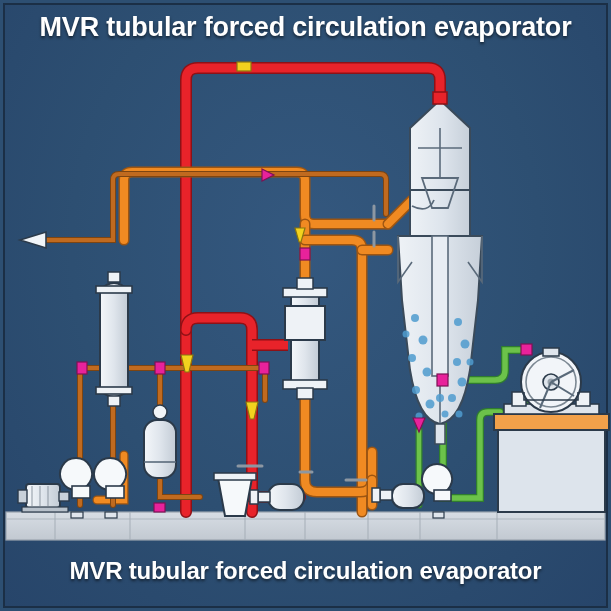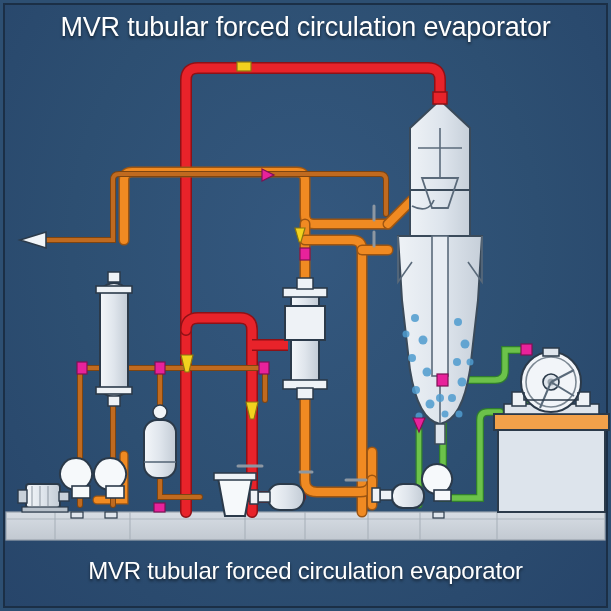--- a/index.html
+++ b/index.html
@@ -14,21 +14,21 @@
     position:absolute;left:3px;top:3px;width:605px;height:605px;
     border:2px solid #1b2f46;
     box-sizing:border-box;
     background:
       radial-gradient(ellipse at 50% 40%, #34587f 0%, #2d4f72 55%, #27456a 100%);
   }
   .title-band{
     position:absolute;left:0;width:611px;
     text-align:center;
     color:#ffffff;
-    font-weight:normal;
+    font-weight:bold;
     letter-spacing:-0.2px;
     text-shadow:0 2px 3px rgba(0,0,0,.55);
     white-space:nowrap;
   }
   #title-top{top:12px;font-size:27px;}
   #title-bottom{top:557px;font-size:24px;}
   svg{position:absolute;left:0;top:0;}
 </style>
 </head>
 <body>

